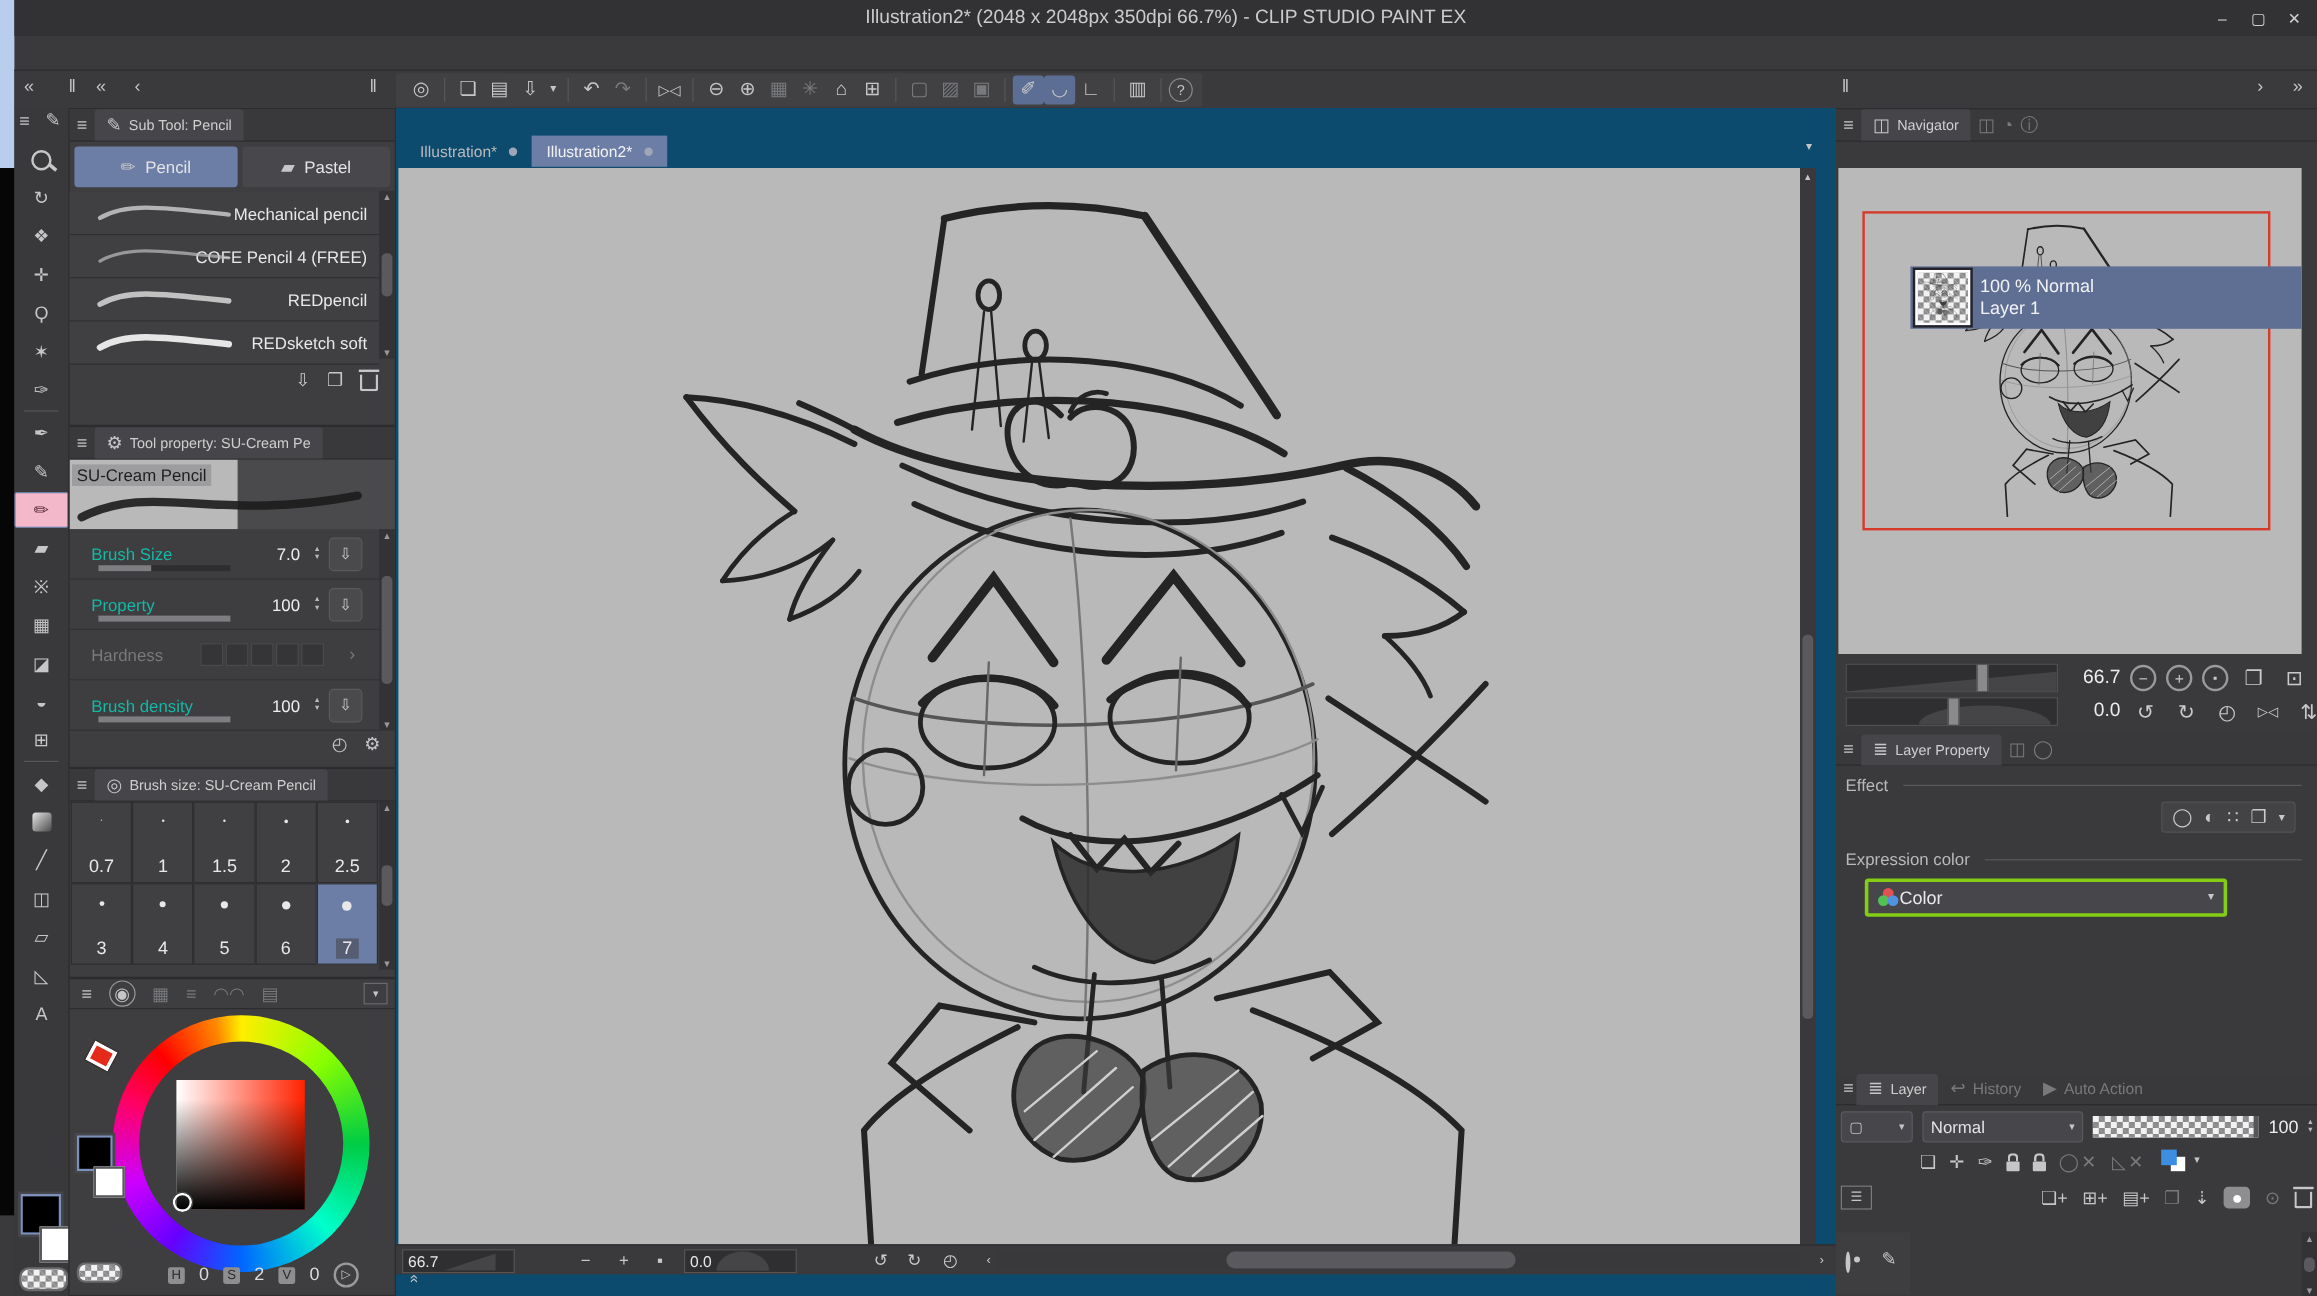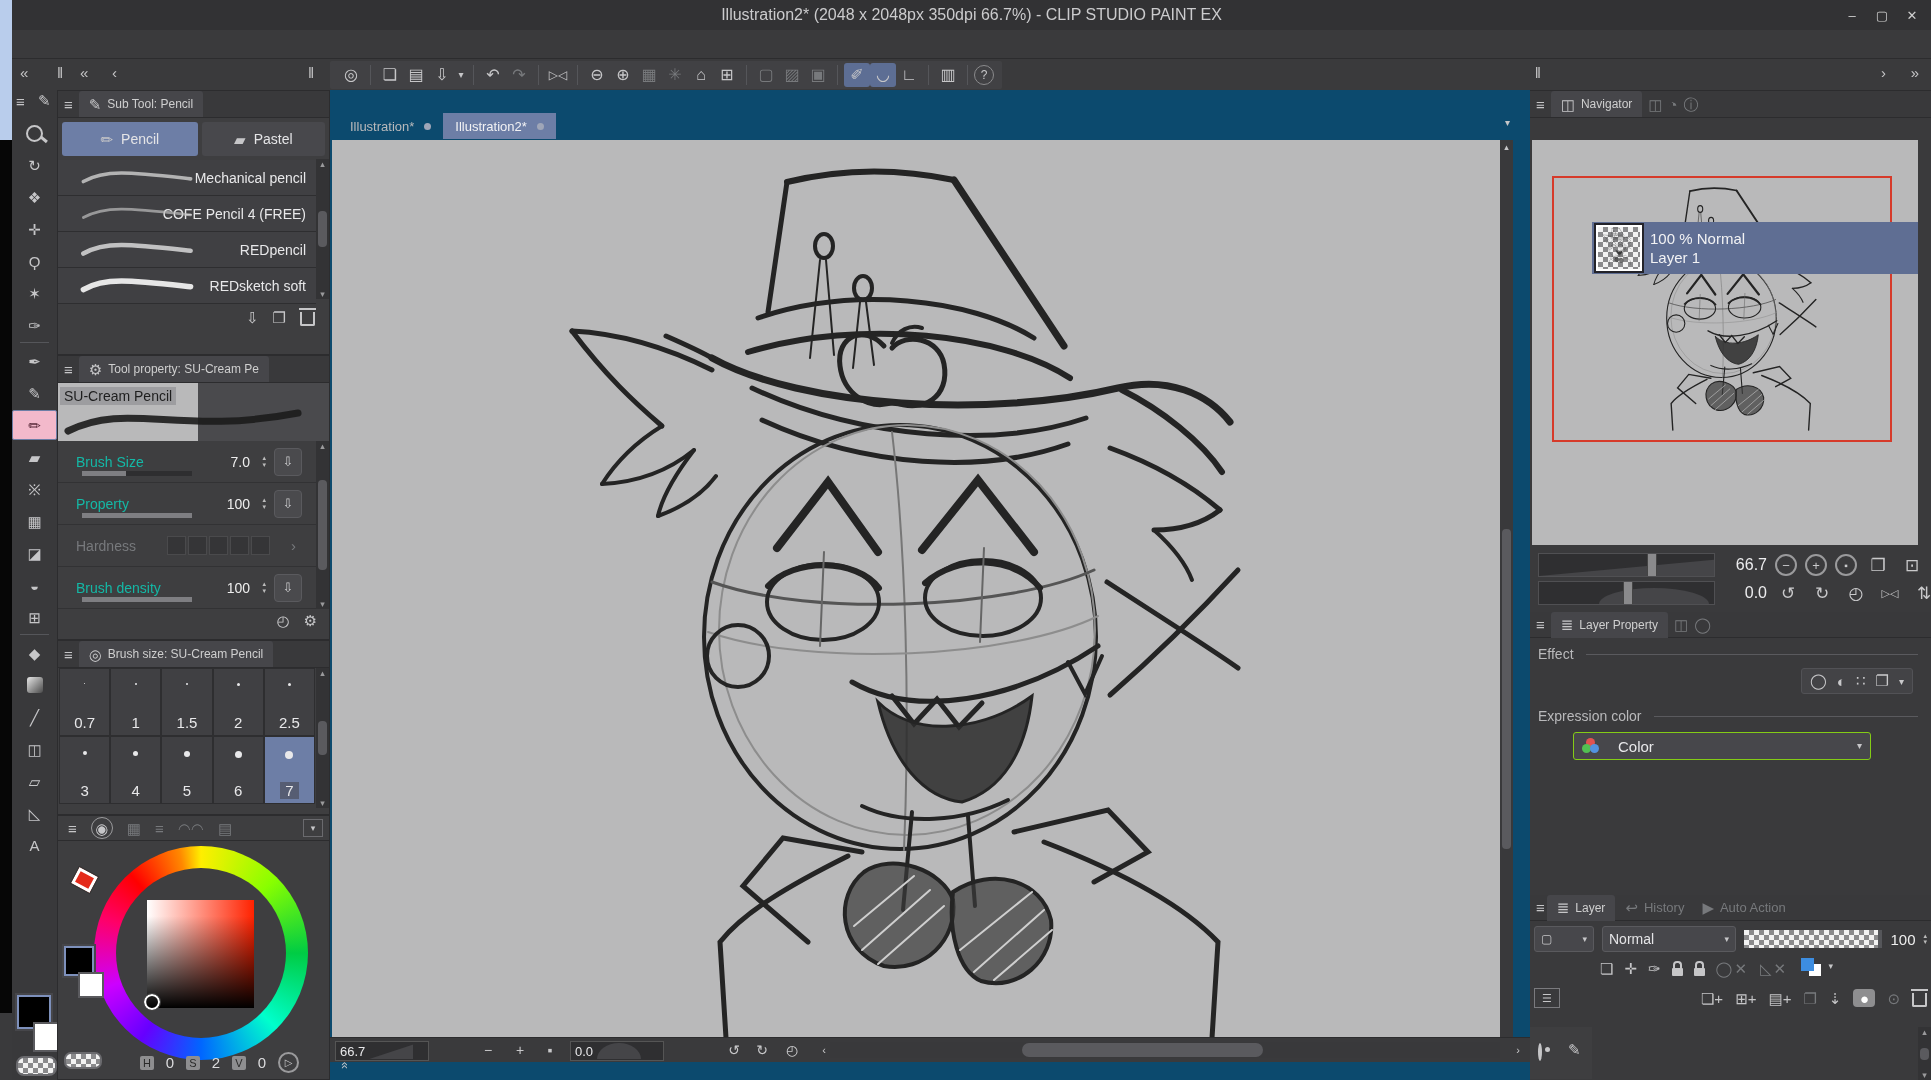--- a/index.html
+++ b/index.html
@@ -97,21 +97,21 @@
   #rightdock{left:1530px;top:90px;width:401px;height:990px;background:#3a3a3c;}
   #navprev{position:absolute;left:2px;top:50px;width:386px;height:405px;background:#b9b9ba;overflow:hidden;}
   #navframe{position:absolute;left:20px;top:36px;width:336px;height:262px;border:2px solid #d63a2a;}
   .slider{position:relative;width:175px;height:22px;background:#2f2f31;border:1px solid #505053;overflow:hidden;}
   .handle{position:absolute;top:-3px;width:8px;height:28px;background:#8a8a8c;border:1px solid #444;}
   .cbtn{width:26px;height:26px;display:inline-flex;align-items:center;justify-content:center;color:#c9c9cb;font-size:17px;}
   .navnum{font-size:16px;color:#ececee;width:44px;text-align:right;}
   .grpline{display:flex;align-items:center;gap:6px;color:#b9b9bb;}
   .rule{flex:1;height:1px;background:#5a5a5e;margin-left:6px;}
   .fxbar{position:absolute;right:18px;display:flex;align-items:center;gap:10px;background:#434346;border:1px solid #525256;border-radius:3px;padding:3px 8px;font-size:15px;color:#c9c9cb;}
-  .dropdown{display:flex;align-items:center;background:#47474b;border:1px solid #84cc16;border-radius:3px;height:26px;padding:0 8px;gap:18px;font-size:15px;color:#e8e8ea;margin-left:19px;}
+  .dropdown{display:flex;align-items:center;background:#47474b;border:3px solid #84cc16;border-radius:3px;height:26px;padding:0 8px;gap:0;font-size:15px;color:#e8e8ea;}
   .rgbdot{width:9px;height:9px;border-radius:50%;display:inline-block;}
   
   .ltab{display:flex;align-items:center;gap:6px;height:26px;padding:0 8px;font-size:13px;}
   .combo{display:flex;align-items:center;justify-content:space-between;background:#47474b;border:1px solid #5a5a5e;border-radius:3px;height:24px;padding:0 6px;color:#e4e4e6;font-size:14px;}
   .lrow-icons{display:flex;align-items:center;gap:11px;font-size:14px;color:#b9b9bb;}
   .layerrow{position:absolute;left:62px;top:132px;width:326px;height:52px;background:#5f6e93;display:flex;align-items:center;gap:8px;}
   .lthumb{width:42px;height:42px;border:2px solid #fff;outline:2px solid #23232a;margin-left:4px;position:relative;overflow:hidden;}
   
   .i-mag{width:13px;height:13px;border:2px solid #c6c6c8;border-radius:50%;position:relative;}
   .i-mag::after{content:"";position:absolute;width:8px;height:2.5px;background:#c6c6c8;right:-7px;bottom:-1px;transform:rotate(40deg);}

